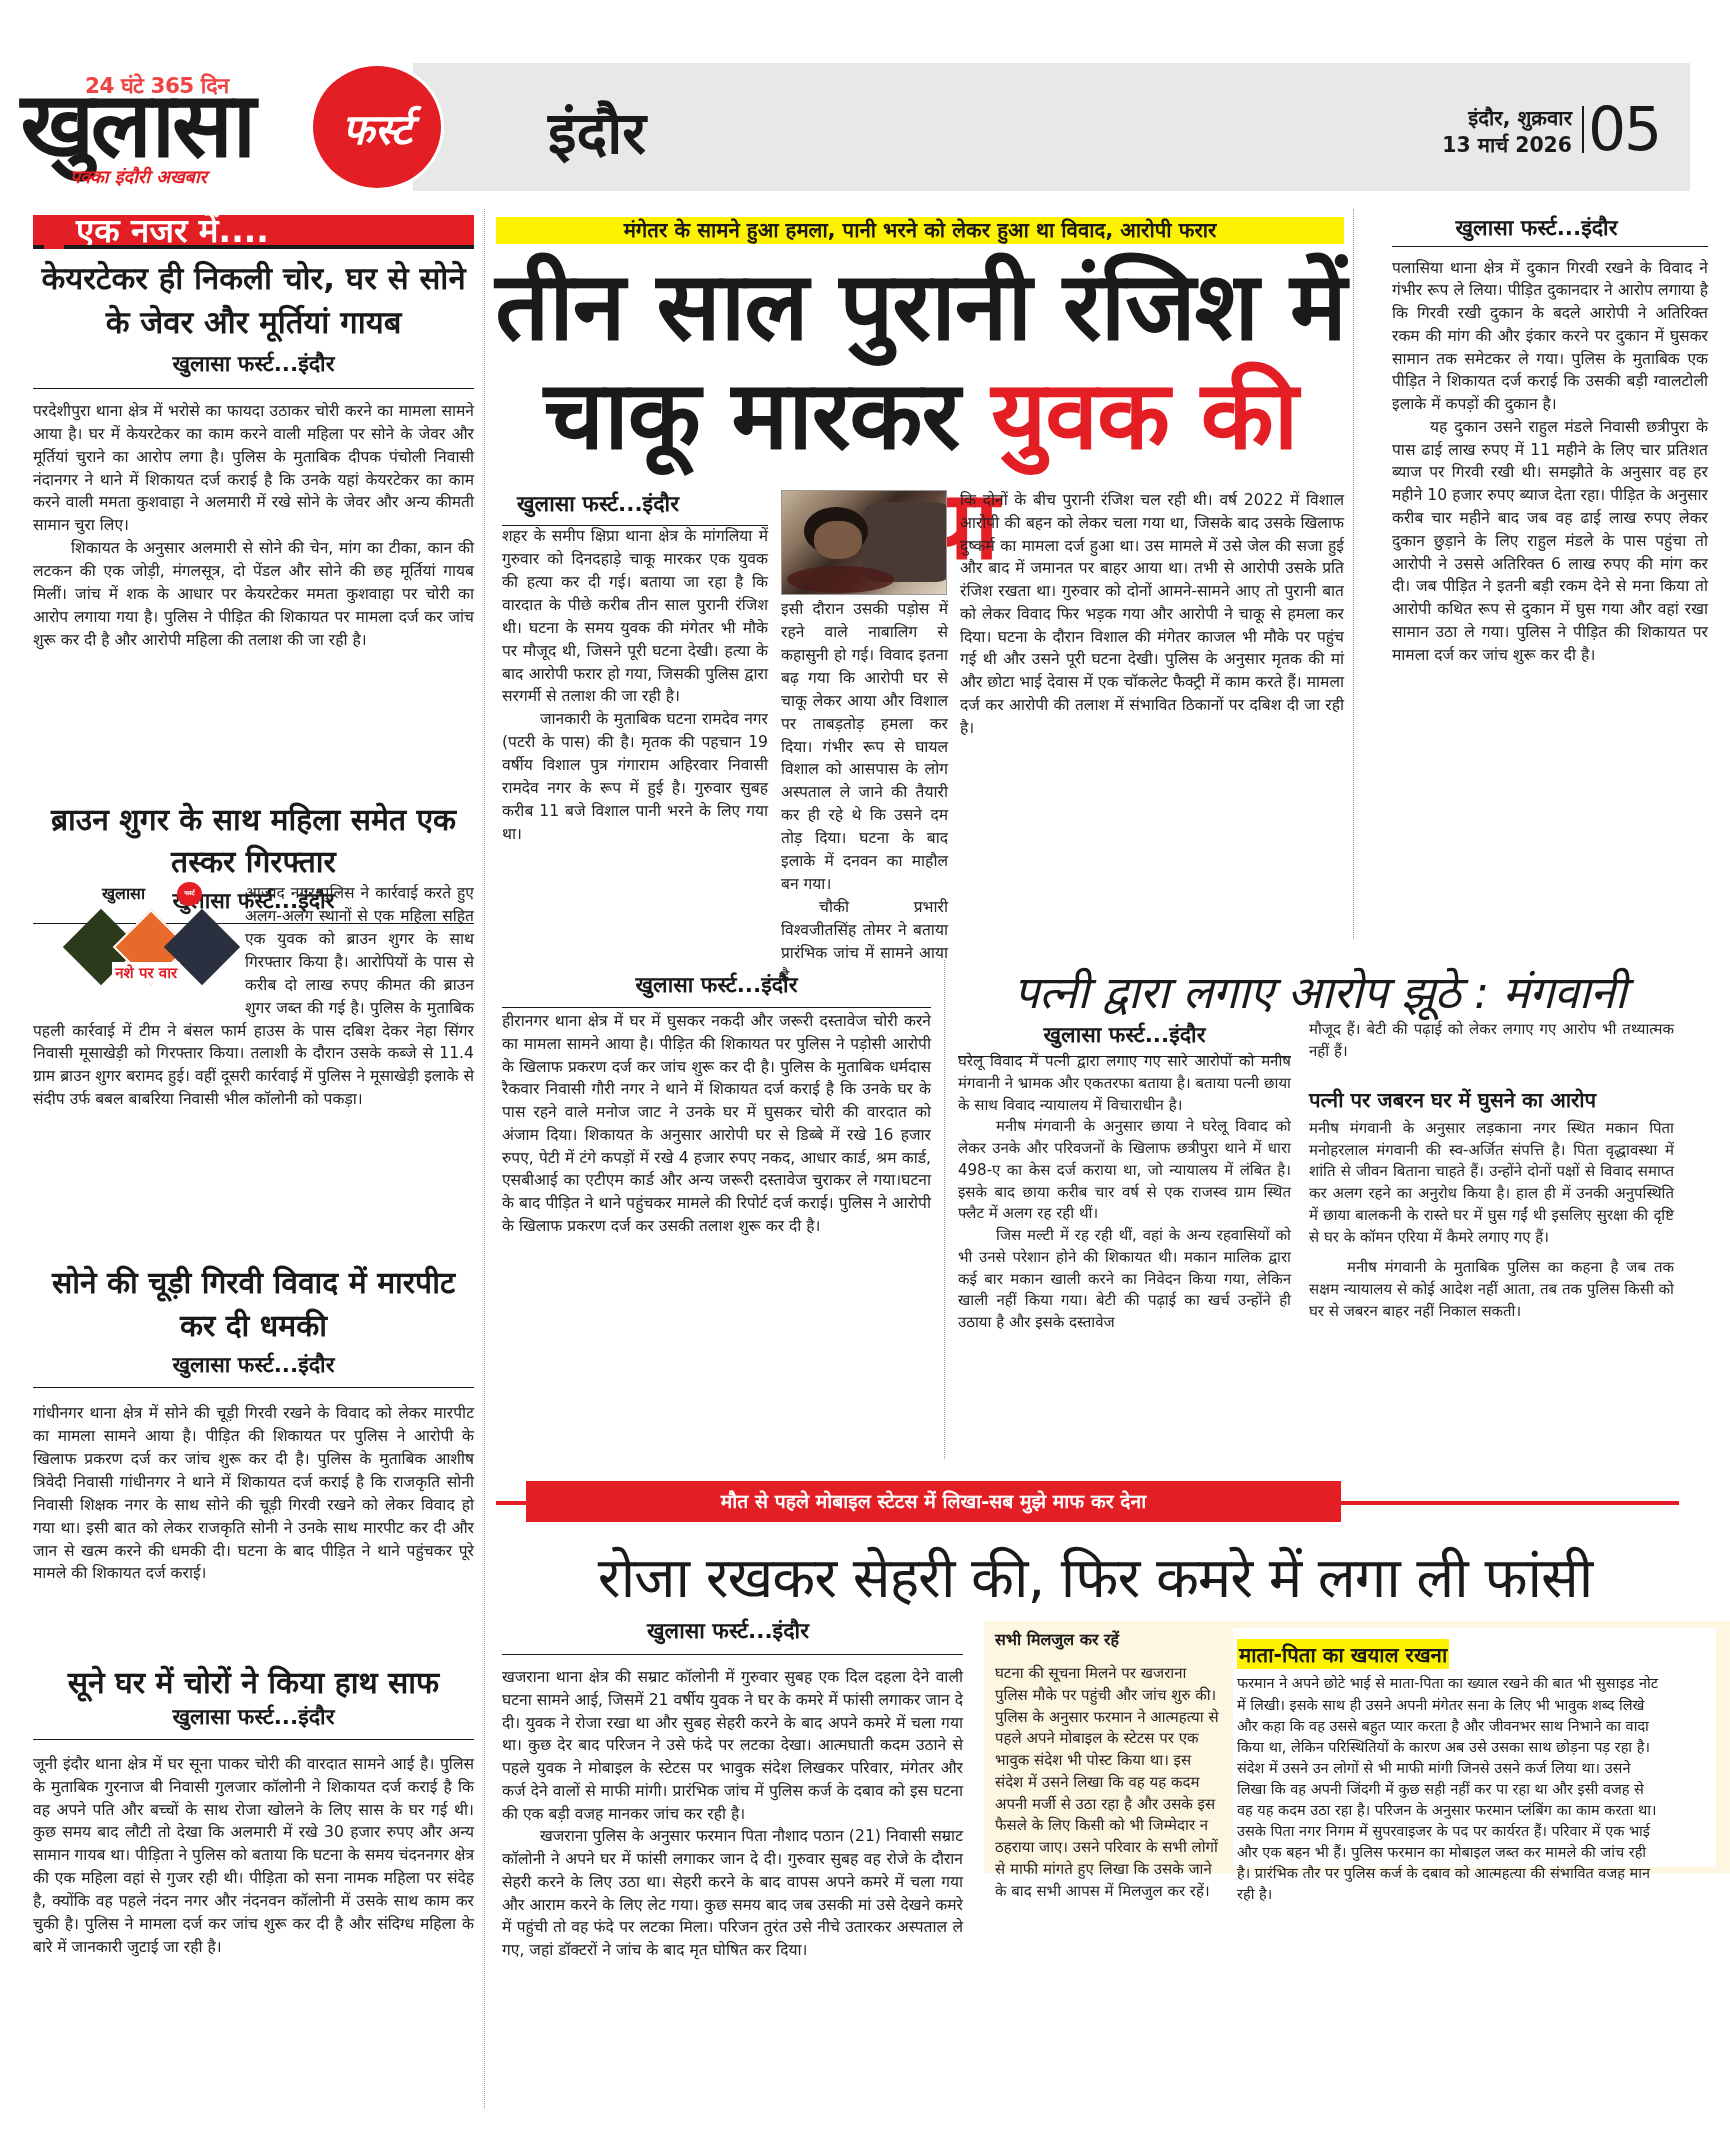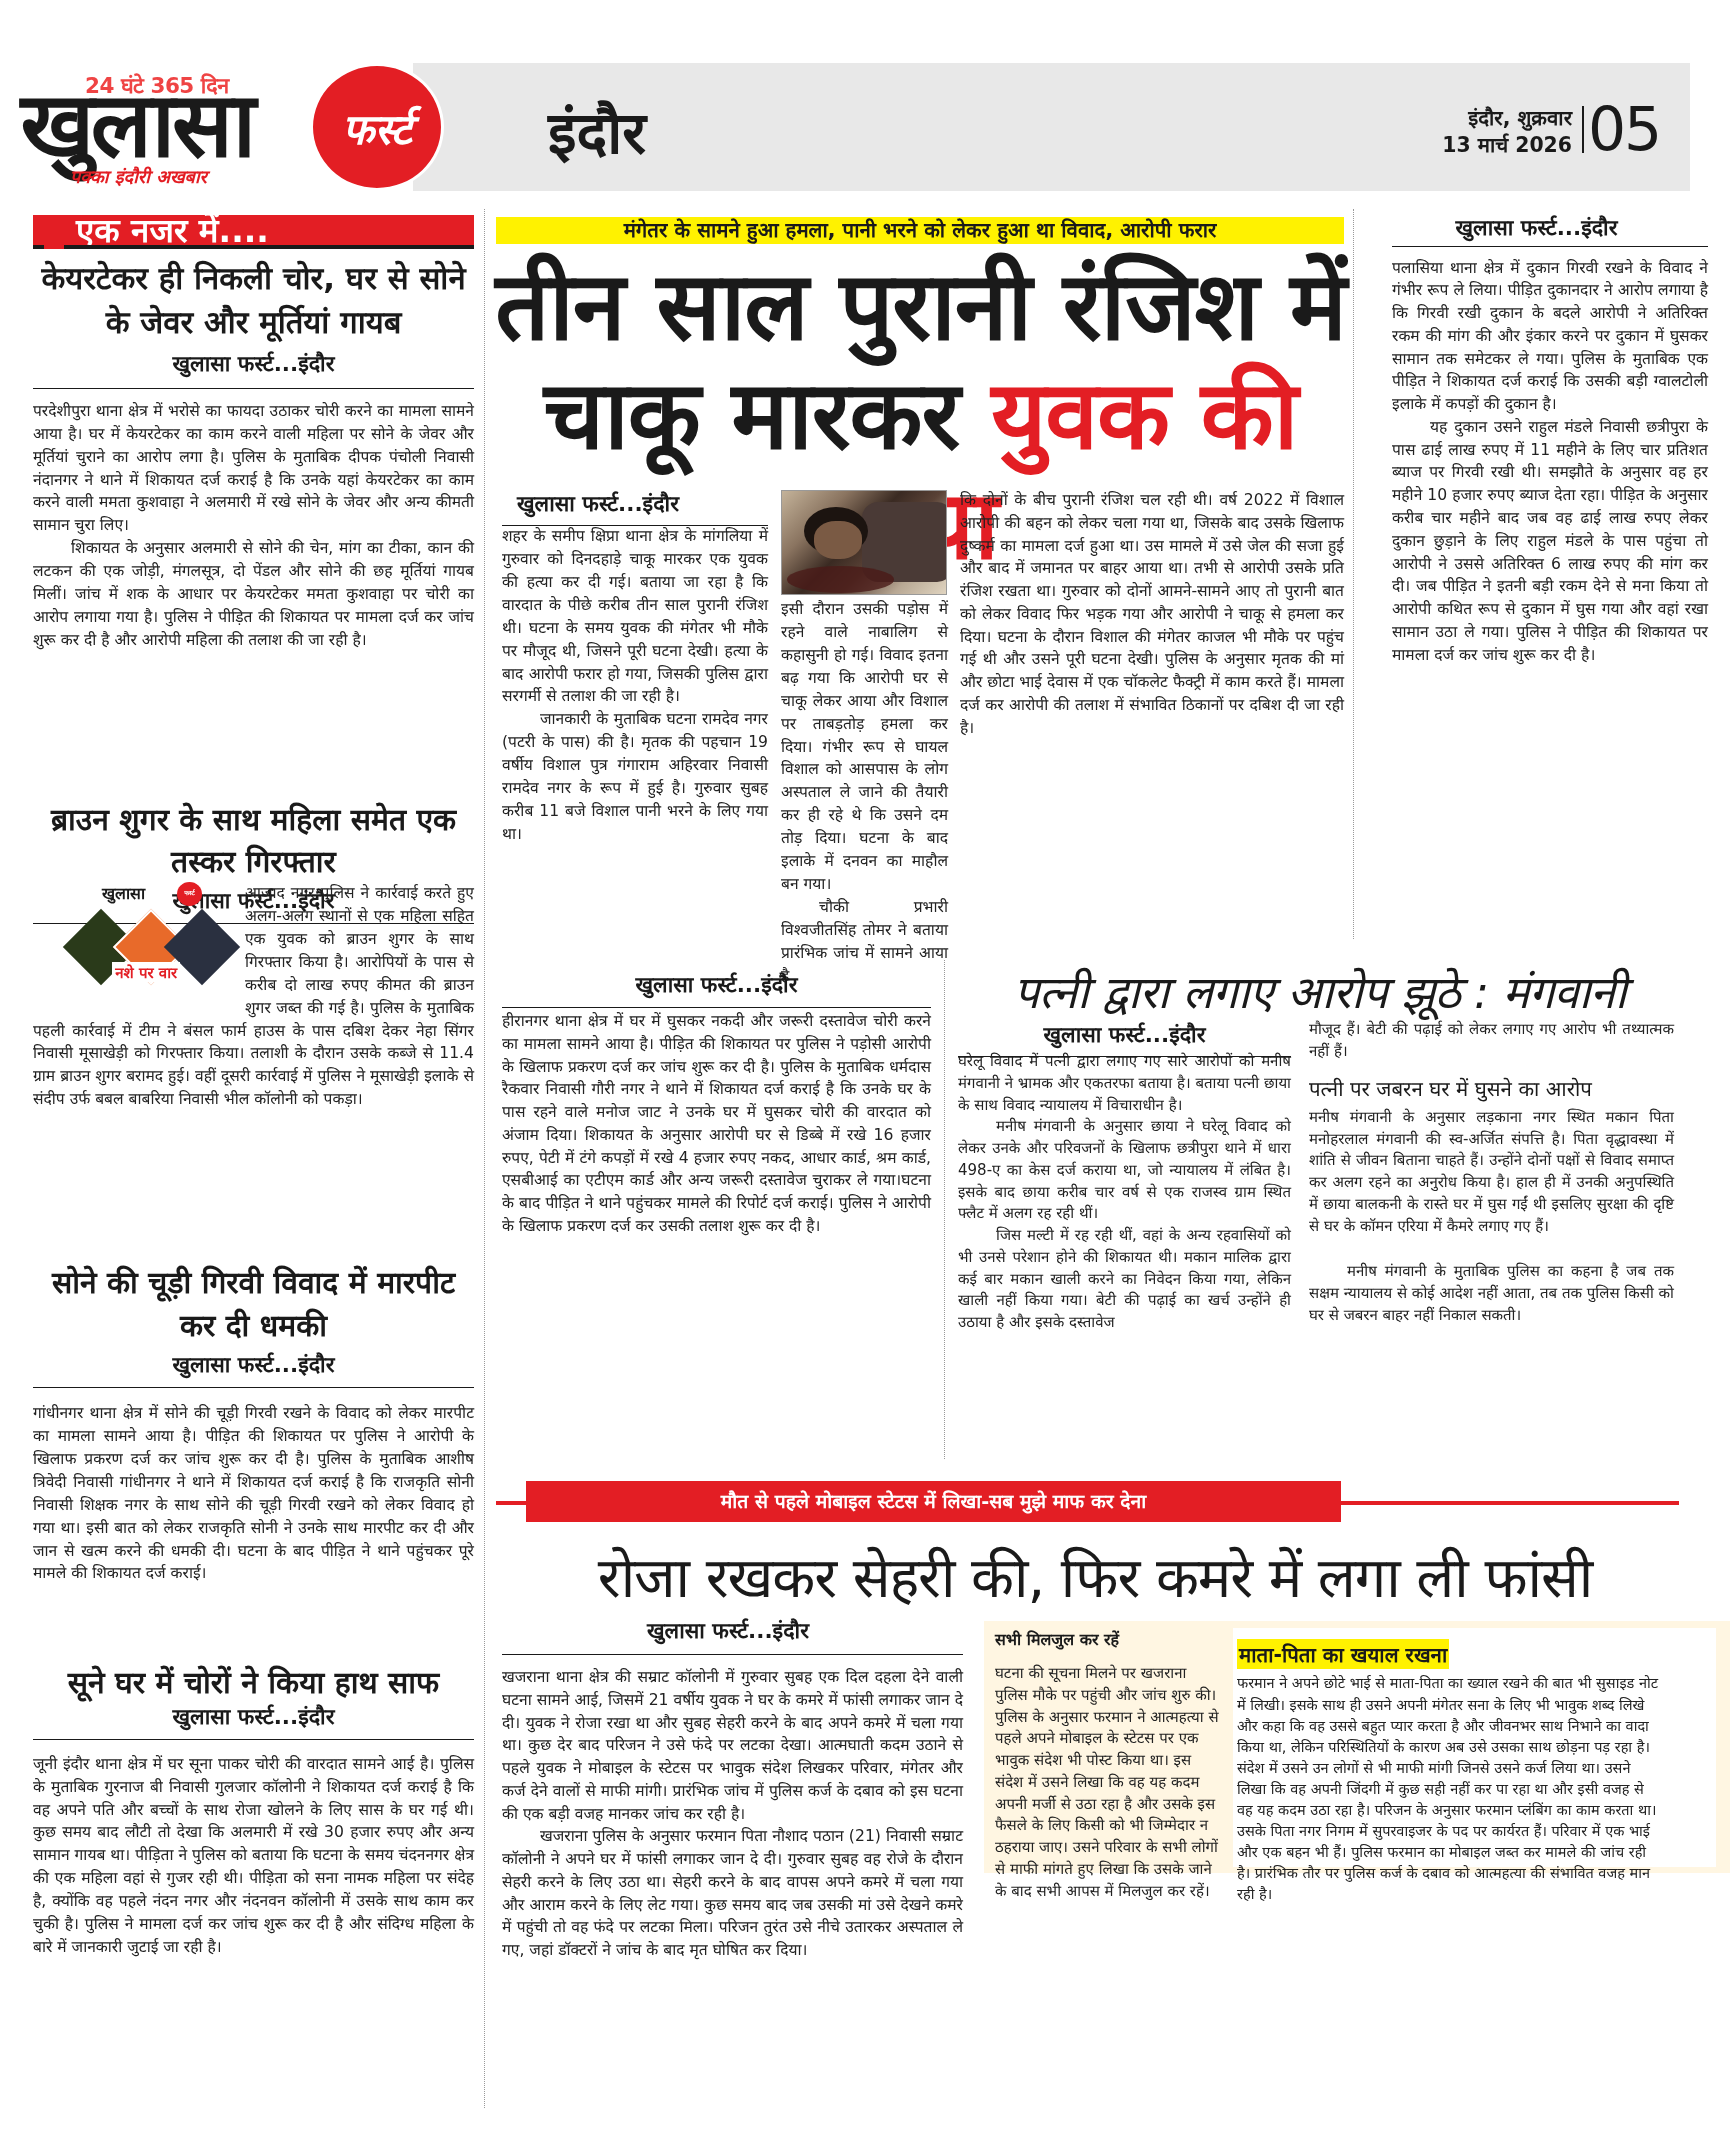--- a/index.html
+++ b/index.html
@@ -189,24 +189,24 @@
   <div class="byline">खुलासा फर्स्ट...इंदौर</div>
   <div class="rule" style="margin-top:7.5px; height:0.5px;"></div>
 </div>
 <div class="abs body" style="left:958px; top:1051px; width:333px; font-size:15px; line-height:1.45;">
   <p>घरेलू विवाद में पत्नी द्वारा लगाए गए सारे आरोपों को मनीष मंगवानी ने भ्रामक और एकतरफा बताया है। बताया पत्नी छाया के साथ विवाद न्यायालय में विचाराधीन है।</p>
   <p class="ind">मनीष मंगवानी के अनुसार छाया ने घरेलू विवाद को लेकर उनके और परिवजनों के खिलाफ छत्रीपुरा थाने में धारा 498-ए का केस दर्ज कराया था, जो न्यायालय में लंबित है। इसके बाद छाया करीब चार वर्ष से एक राजस्व ग्राम स्थित फ्लैट में अलग रह रही थीं।</p>
   <p class="ind">जिस मल्टी में रह रही थीं, वहां के अन्य रहवासियों को भी उनसे परेशान होने की शिकायत थी। मकान मालिक द्वारा कई बार मकान खाली करने का निवेदन किया गया, लेकिन खाली नहीं किया गया। बेटी की पढ़ाई का खर्च उन्होंने ही उठाया है और इसके दस्तावेज</p>
 </div>
 <div class="abs" style="left:1309px; top:1019px; width:365px;">
   <div class="body" style="font-size:15px; line-height:1.45;">मौजूद हैं। बेटी की पढ़ाई को लेकर लगाए गए आरोप भी तथ्यात्मक नहीं हैं।</div>
-  <div style="font-size:20.4px; font-weight:normal; margin-top:11px; color:#1a1a1a;">पत्नी पर जबरन घर में घुसने का आरोप</div>
+  <div style="font-size:20.4px; font-weight:bold; margin-top:22px; color:#1a1a1a;">पत्नी पर जबरन घर में घुसने का आरोप</div>
   <div class="body" style="margin-top:5.4px; font-size:15px; line-height:1.45;">
     <p>मनीष मंगवानी के अनुसार लड़काना नगर स्थित मकान पिता मनोहरलाल मंगवानी की स्व-अर्जित संपत्ति है। पिता वृद्धावस्था में शांति से जीवन बिताना चाहते हैं। उन्होंने दोनों पक्षों से विवाद समाप्त कर अलग रहने का अनुरोध किया है। हाल ही में उनकी अनुपस्थिति में छाया बालकनी के रास्ते घर में घुस गईं थी इसलिए सुरक्षा की दृष्टि से घर के कॉमन एरिया में कैमरे लगाए गए हैं।</p>
-    <p class="ind" style="margin-top:24px;">मनीष मंगवानी के मुताबिक पुलिस का कहना है जब तक सक्षम न्यायालय से कोई आदेश नहीं आता, तब तक पुलिस किसी को घर से जबरन बाहर नहीं निकाल सकती।</p>
+    <p class="ind" style="margin-top:9px;">मनीष मंगवानी के मुताबिक पुलिस का कहना है जब तक सक्षम न्यायालय से कोई आदेश नहीं आता, तब तक पुलिस किसी को घर से जबरन बाहर नहीं निकाल सकती।</p>
   </div>
 </div>
 
 <div class="red-line"></div>
 <div class="red-band">मौत से पहले मोबाइल स्टेटस में लिखा-सब मुझे माफ कर देना</div>
 <div class="suicide-head">रोजा रखकर सेहरी की, फिर कमरे में लगा ली फांसी</div>
 
 <div class="abs" style="left:502px; top:1615px; width:461px;">
   <div class="byline" style="text-align:left; padding-left:145px;">खुलासा फर्स्ट...इंदौर</div>
   <div class="rule" style="margin-top:9.7px; width:461px;"></div>

